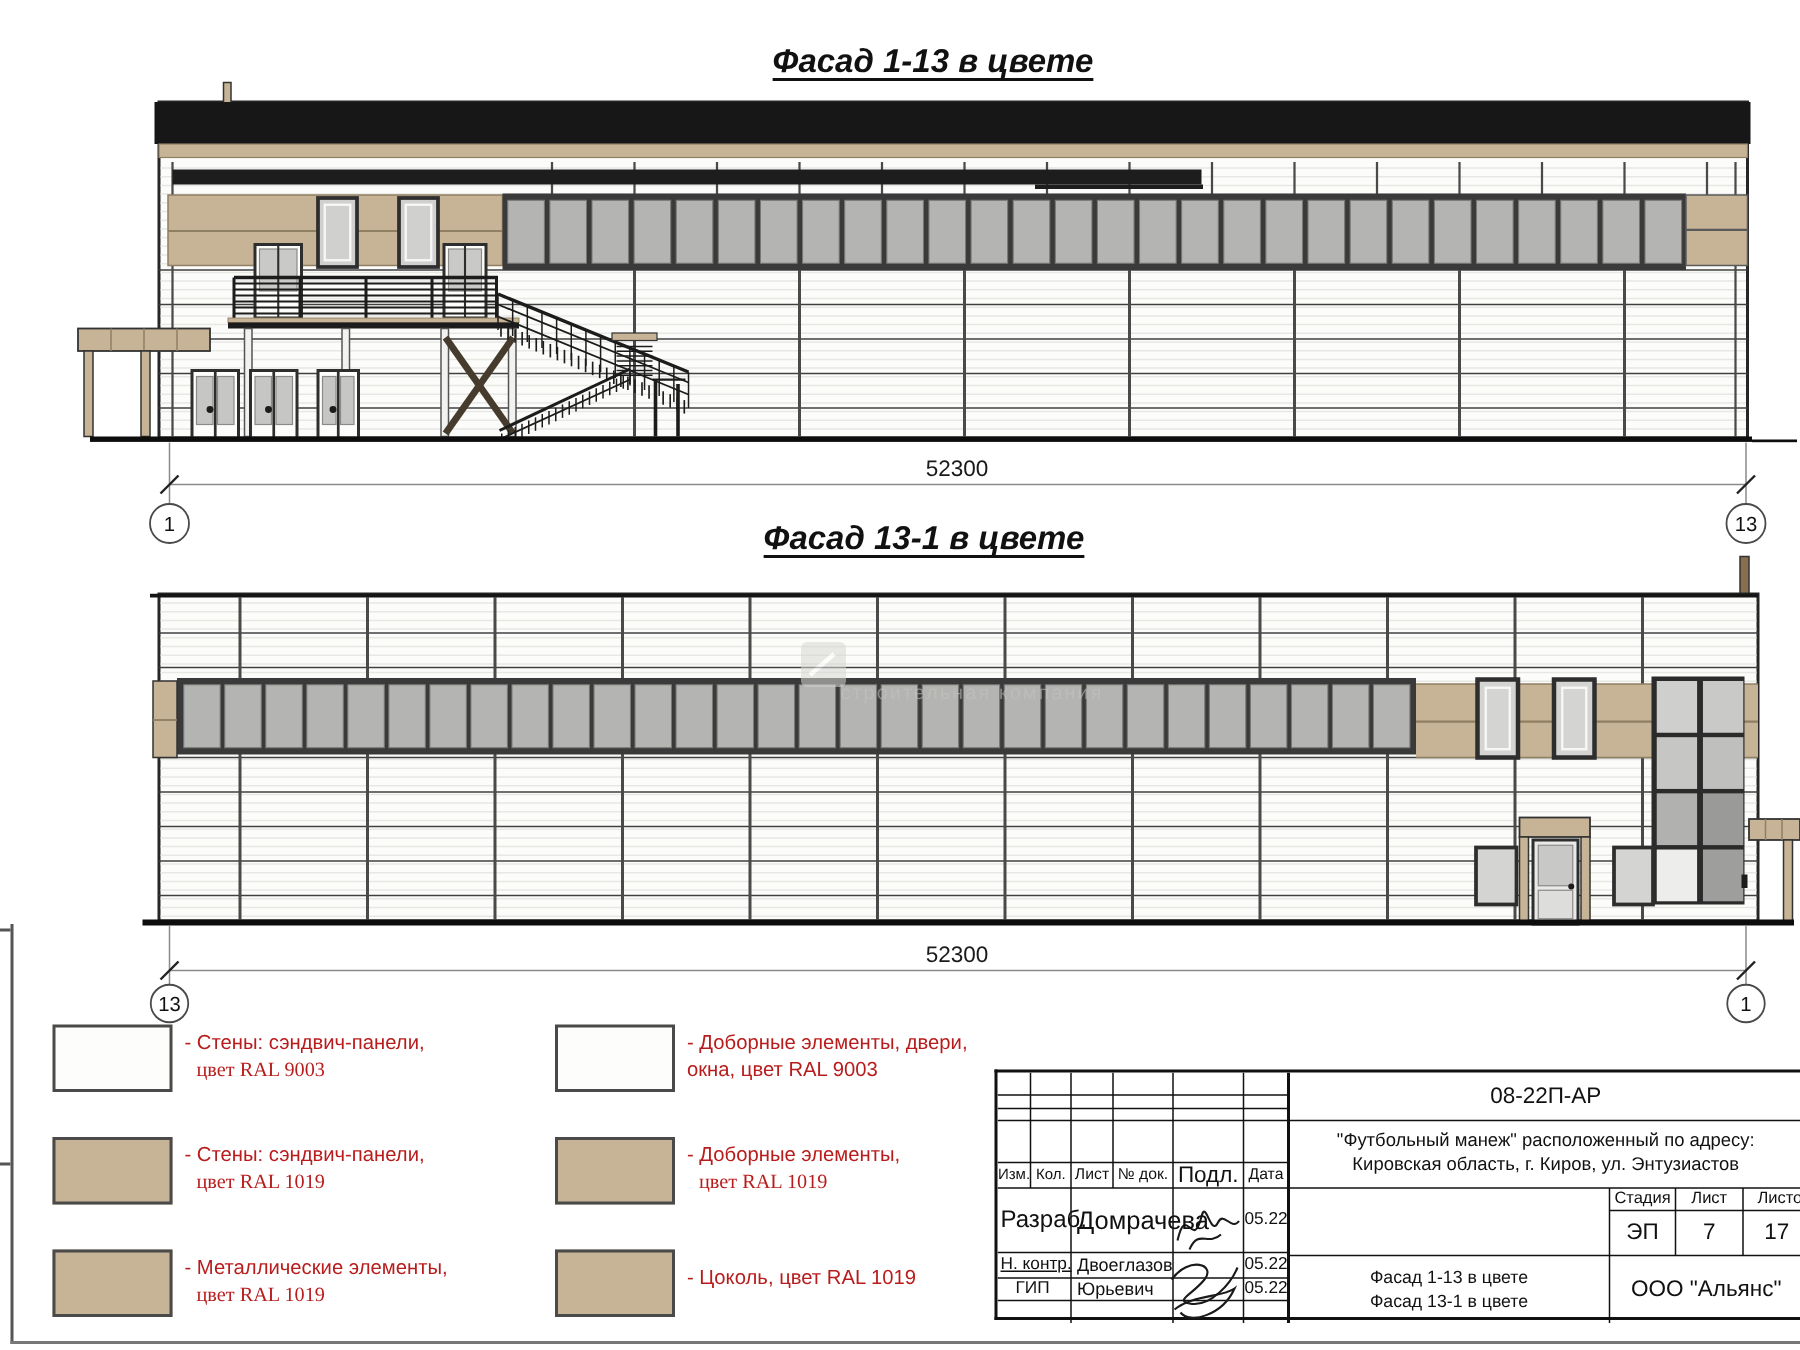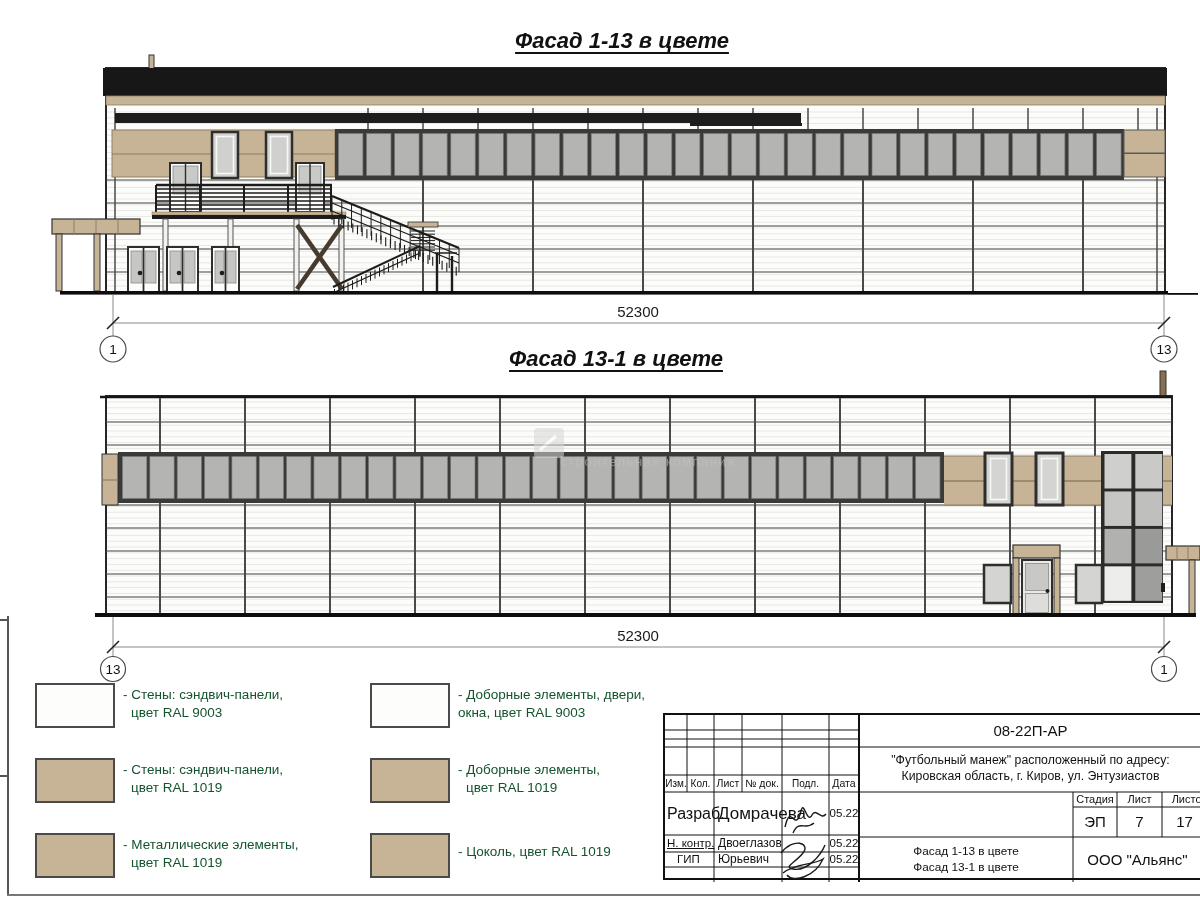--- a/index.html
+++ b/index.html
@@ -7,23 +7,23 @@
          font-family:"Liberation Sans",sans-serif;}
   .ftitle{position:absolute;transform:translateX(-50%);font-style:italic;font-weight:bold;
           font-size:22px;color:#111;text-decoration:underline;text-underline-offset:4px;white-space:nowrap;}
   svg text{font-family:"Liberation Sans",sans-serif;}
   .dim-num{font-size:15px;text-anchor:middle;fill:#1a1a1a;}
   .axis-num{font-size:13.5px;text-anchor:middle;fill:#111;}
   .axc{fill:#fff;stroke:#4a4a4a;stroke-width:1.2;}
   .wm-text{font-size:13px;letter-spacing:1.5px;text-anchor:middle;fill:#c3c3c0;}
   
   .sw{position:absolute;width:80px;height:45px;border:2px solid #4a4a4a;box-sizing:border-box;}
-  .lgl{position:absolute;font-size:13.5px;line-height:18px;color:#14532d;white-space:nowrap;}
+  .lgl{position:absolute;font-size:13.5px;line-height:18px;color:#b91c1c;white-space:nowrap;}
   .lgl .l2{display:block;}
-  .ind{padding-left:8px;}
+  .ind{padding-left:8px;font-family:Liberation Serif, serif;}
   
   .tb{position:absolute;left:663px;top:713px;width:537px;height:167px;box-sizing:border-box;
       border:2px solid #111;border-right:none;color:#111;}
   .tb svg{position:absolute;left:0;top:0;}
   .tbt{position:absolute;text-align:center;color:#111;white-space:nowrap;overflow:visible;}
   .frame{position:absolute;background:#555;}
 </style>
 </head>
 <body>
 
@@ -491,21 +491,21 @@
       <g stroke="#1a1a1a" stroke-width="1.4" fill="none">
         <path d="M116 138 C128 122 146 128 138 138 C130 148 118 152 128 154 C142 157 156 140 160 130"></path>
         <path d="M118 158 C130 148 150 150 158 144 C150 162 128 168 122 160"></path>
       </g>
     </svg>
 
     <span class="tbt" style="left:0;width:22px;top:60px;height:34px;line-height:17px;font-size:10px;">Изм.</span>
     <span class="tbt" style="left:22px;width:27px;top:60px;height:17px;line-height:17px;font-size:10px;">Кол.</span>
     <span class="tbt" style="left:49px;width:28px;top:60px;height:17px;line-height:17px;font-size:10.5px;">Лист</span>
     <span class="tbt" style="left:77px;width:40px;top:60px;height:17px;line-height:17px;font-size:10.5px;">№ док.</span>
-    <span class="tbt" style="left:117px;width:47px;top:60px;height:17px;line-height:17px;font-size:10px;">Подл.</span>
+    <span class="tbt" style="left:117px;width:47px;top:60px;height:17px;line-height:17px;font-size:15px;">Подл.</span>
     <span class="tbt" style="left:164px;width:30px;top:60px;height:17px;line-height:17px;font-size:10.5px;">Дата</span>
 
     <span class="tbt" style="left:0;width:49px;top:77px;height:43px;line-height:43px;font-size:16px;text-align:right;padding-left:2px;">Разраб.</span>
     <span class="tbt" style="left:49px;width:68px;top:77px;height:43px;line-height:43px;font-size:17px;text-align:left;padding-left:4px;">Домрачева</span>
     <span class="tbt" style="left:164px;width:30px;top:77px;height:43px;line-height:43px;font-size:11.5px;">05.22</span>
     <span class="tbt" style="left:0;width:49px;top:120px;height:17px;line-height:17px;font-size:11.5px;text-align:left;padding-left:2px;text-decoration:underline;">Н. контр.</span>
     <span class="tbt" style="left:49px;width:68px;top:120px;height:17px;line-height:17px;font-size:12px;text-align:left;padding-left:4px;">Двоеглазов</span>
     <span class="tbt" style="left:164px;width:30px;top:120px;height:17px;line-height:17px;font-size:11.5px;">05.22</span>
     <span class="tbt" style="left:0;width:49px;top:137px;height:15px;line-height:15px;font-size:11.5px;text-align:left;padding-left:12px;">ГИП</span>
     <span class="tbt" style="left:49px;width:68px;top:137px;height:15px;line-height:15px;font-size:12px;text-align:left;padding-left:4px;">Юрьевич</span>

